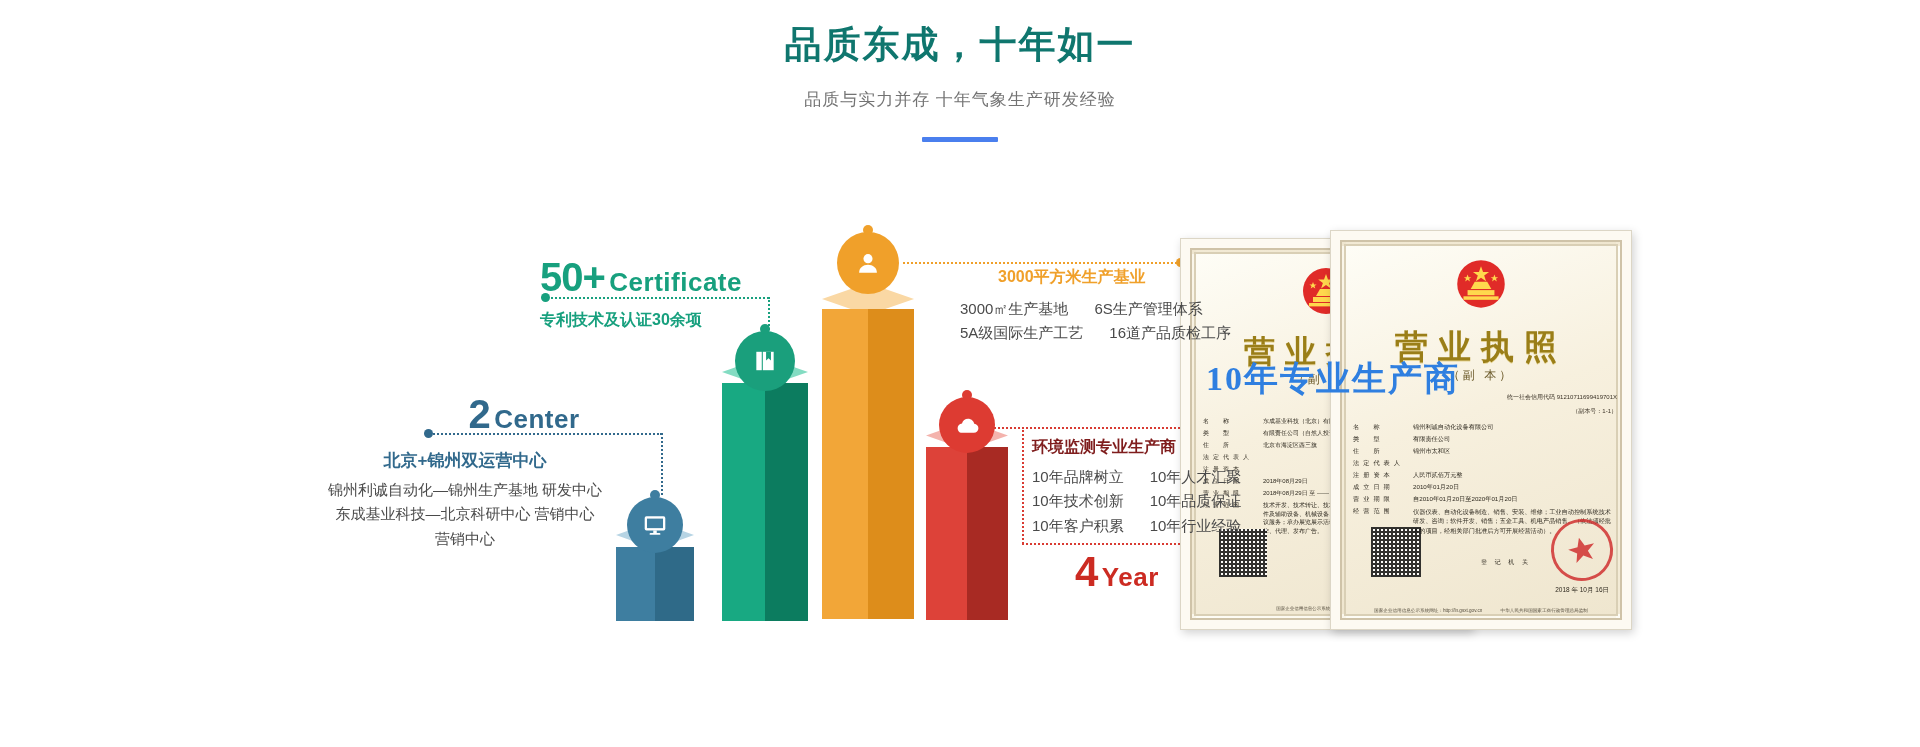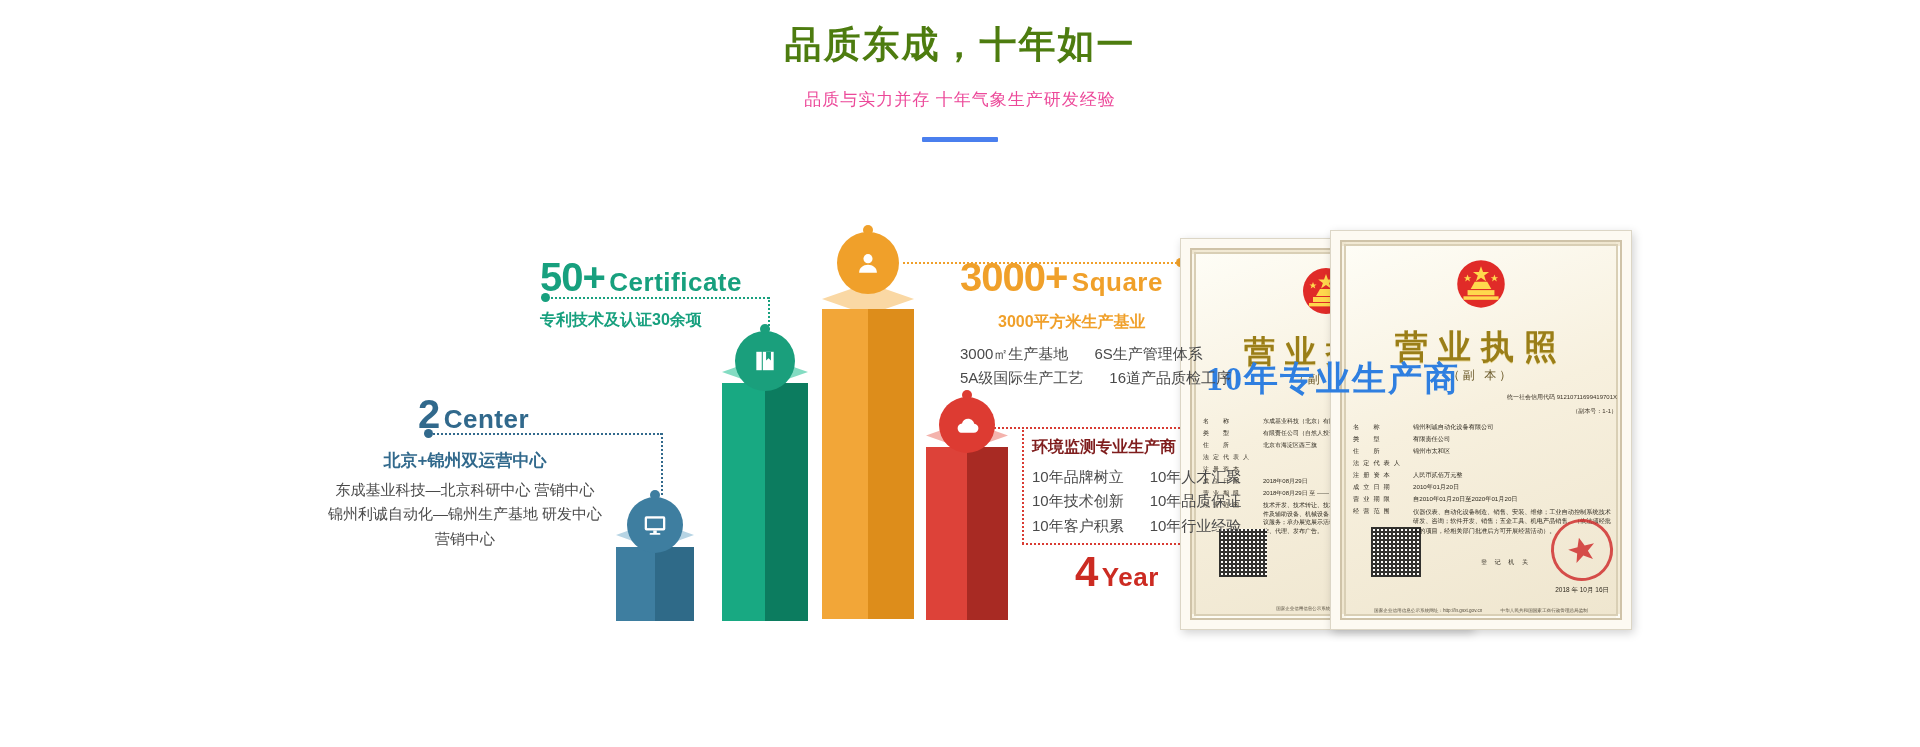--- a/index.html
+++ b/index.html
@@ -5,24 +5,24 @@
   * { box-sizing: border-box; margin:0; padding:0; }
   html,body { background:#ffffff; }
   body {
     width:1920px; height:747px; position:relative; overflow:hidden;
     font-family:"Liberation Sans","DejaVu Sans",sans-serif;
     color:#333;
   }
   
   #header { position:absolute; left:0; top:0; width:1920px; text-align:center; }
   #page-title {
-    font-size:37px; font-weight:bold; color:#4d7c0f; letter-spacing:2px;
+    font-size:37px; font-weight:bold; color:#0f766e; letter-spacing:2px;
     margin-top:22px; line-height:1.25;
   }
-  #page-subtitle { font-size:17px; color:#ec4899; margin-top:20px; letter-spacing:1px; }
+  #page-subtitle { font-size:17px; color:#737373; margin-top:20px; letter-spacing:1px; }
   #title-divider { width:76px; height:5px; margin:26px auto 0; border-radius:1px; }
 
   
   #stage { position:absolute; left:0; top:0; width:1920px; height:747px; }
 
   
   .bar { position:absolute; }
   .bar .front, .bar .side, .bar .top {
     position:absolute;
   }
@@ -225,45 +225,41 @@
 
   <div class="conn">
     <div class="dotline-h" style="left:990px; top:427px; width:226px; border-color:#d93b32;"></div>
     <div class="dotline-v" style="left:1215px; top:427px; height:117px; border-color:#d93b32;"></div>
     <div class="dotline-h" style="left:1022px; top:543px; width:194px; border-color:#d93b32;"></div>
     <div class="dotline-v" style="left:1022px; top:427px; height:117px; border-color:#d93b32;"></div>
     <div class="dot" style="left:1208px; top:539px; background:#d93b32;"></div>
   </div>
 
   <div class="stat" style="left:300px; top:392px; width:330px; text-align:center; color:#31698c;">
-    <div class="headline" style="text-align:left; padding-left:118px;">
+    <div class="headline" style="text-align:center; padding-left:118px;">
       <span class="bignum">2</span>
       <span class="word">Center</span>
     </div>
     <div class="sub" style="margin-top:12px; color:#31698c; font-size:17px;">北京+锦州双运营中心</div>
     <div class="lines">
+      <div class="ln">锦州利诚自动化—锦州生产基地  研发中心</div>
       <div class="ln">东成基业科技—北京科研中心  营销中心</div>
-      <div class="ln">锦州利诚自动化—锦州生产基地  研发中心</div>
       <div class="ln">营销中心</div>
     </div>
   </div>
 
   <div class="stat" style="left:540px; top:255px; color:#17a07e;">
     <div class="headline">
       <span class="bignum">50+</span>
       <span class="word">Certificate</span>
     </div>
     <div class="sub" style="margin-top:10px; color:#17a07e;">专利技术及认证30余项</div>
   </div>
 
   <div class="stat" style="left:960px; top:255px; color:#f0a02a;">
-    <div class="headline">
-      <span class="bignum">3000+</span>
-      <span class="word">Square</span>
-    </div>
     <div class="sub" style="margin-top:12px; margin-left:38px; color:#f0a02a;">3000平方米生产基业</div>
     <div class="lines" style="margin-top:9px;">
       <div class="ln">
         <span>3000㎡生产基地</span><span class="c2">6S生产管理体系</span>
       </div>
       <div class="ln">
         <span>5A级国际生产工艺</span><span class="c2">16道产品质检工序</span>
       </div>
     </div>
   </div>

